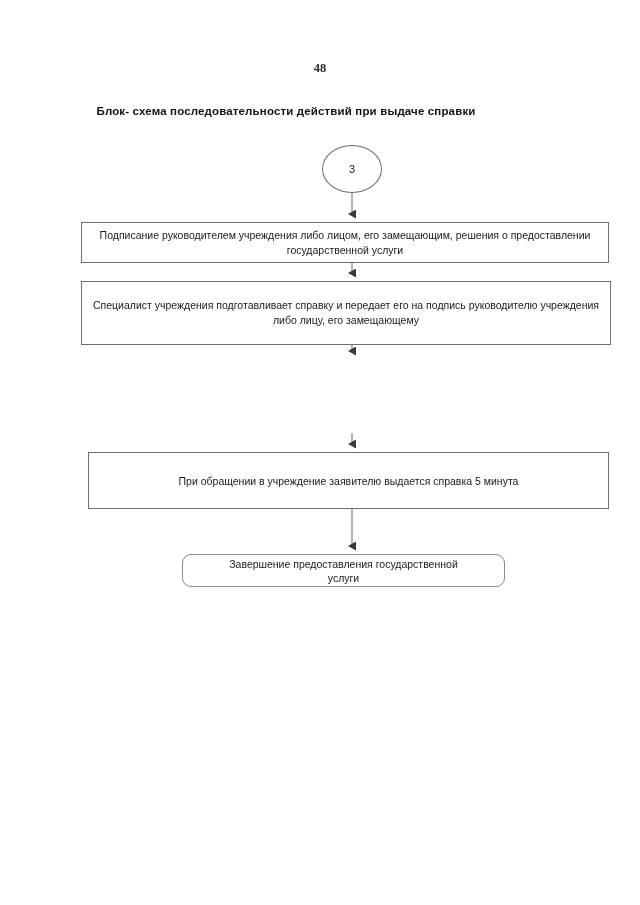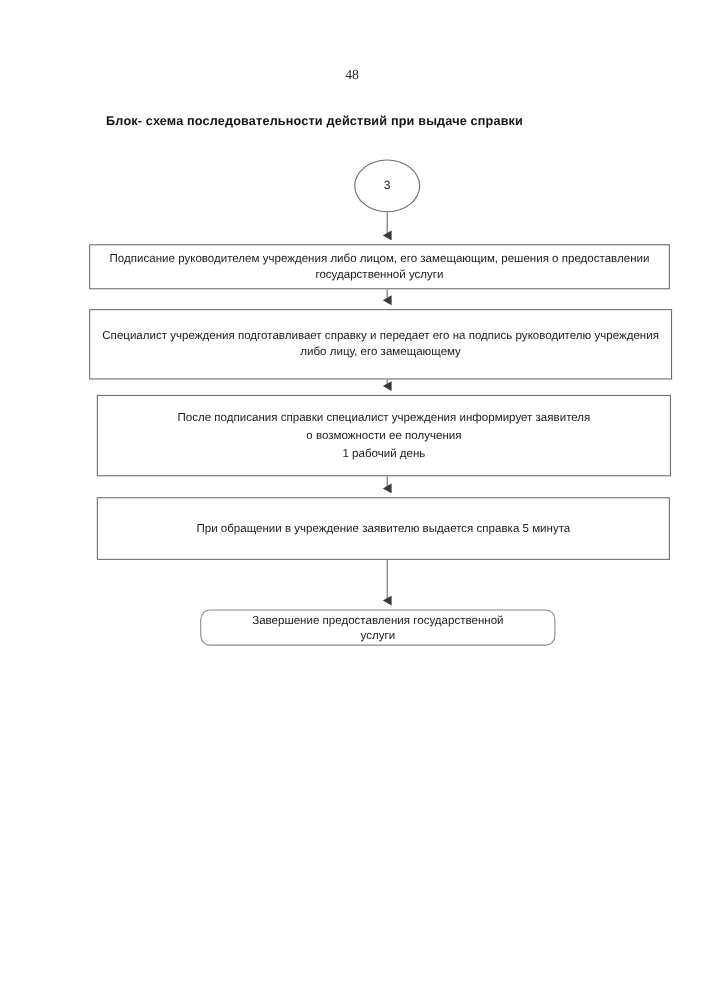--- a/index.html
+++ b/index.html
@@ -24,20 +24,21 @@
   
   .page-number {
     position: absolute;
     top: 61px;
     left: 0;
     width: 640px;
     text-align: center;
     font-family: "Liberation Serif", "DejaVu Serif", serif;
     font-size: 12.5px;
     color: #2b2b2b;
+    font-weight: bold;
   }
 
   
   .doc-title {
     position: absolute;
     top: 105px;
     left: 0;
     width: 572px;
     text-align: center;
     font-size: 11.5px;
@@ -165,25 +166,20 @@
     </div>
 
     <div class="node-box box-1">
       <span class="txt">Подписание руководителем учреждения либо лицом, его замещающим, решения о предоставлении государственной услуги</span>
     </div>
 
     <div class="node-box box-2">
       <span class="txt">Специалист учреждения подготавливает справку и передает его на подпись руководителю учреждения либо лицу, его замещающему</span>
     </div>
 
-    <div class="node-box box-3">
-      <span class="txt">После подписания справки специалист учреждения информирует заявителя
-о возможности ее получения
-1 рабочий день</span>
-    </div>
 
     <div class="node-box box-4">
       <span class="txt">При обращении в учреждение заявителю выдается справка 5 минута</span>
     </div>
 
     <div class="node-terminator">
       <span class="txt">Завершение предоставления государственной
 услуги</span>
     </div>
 

